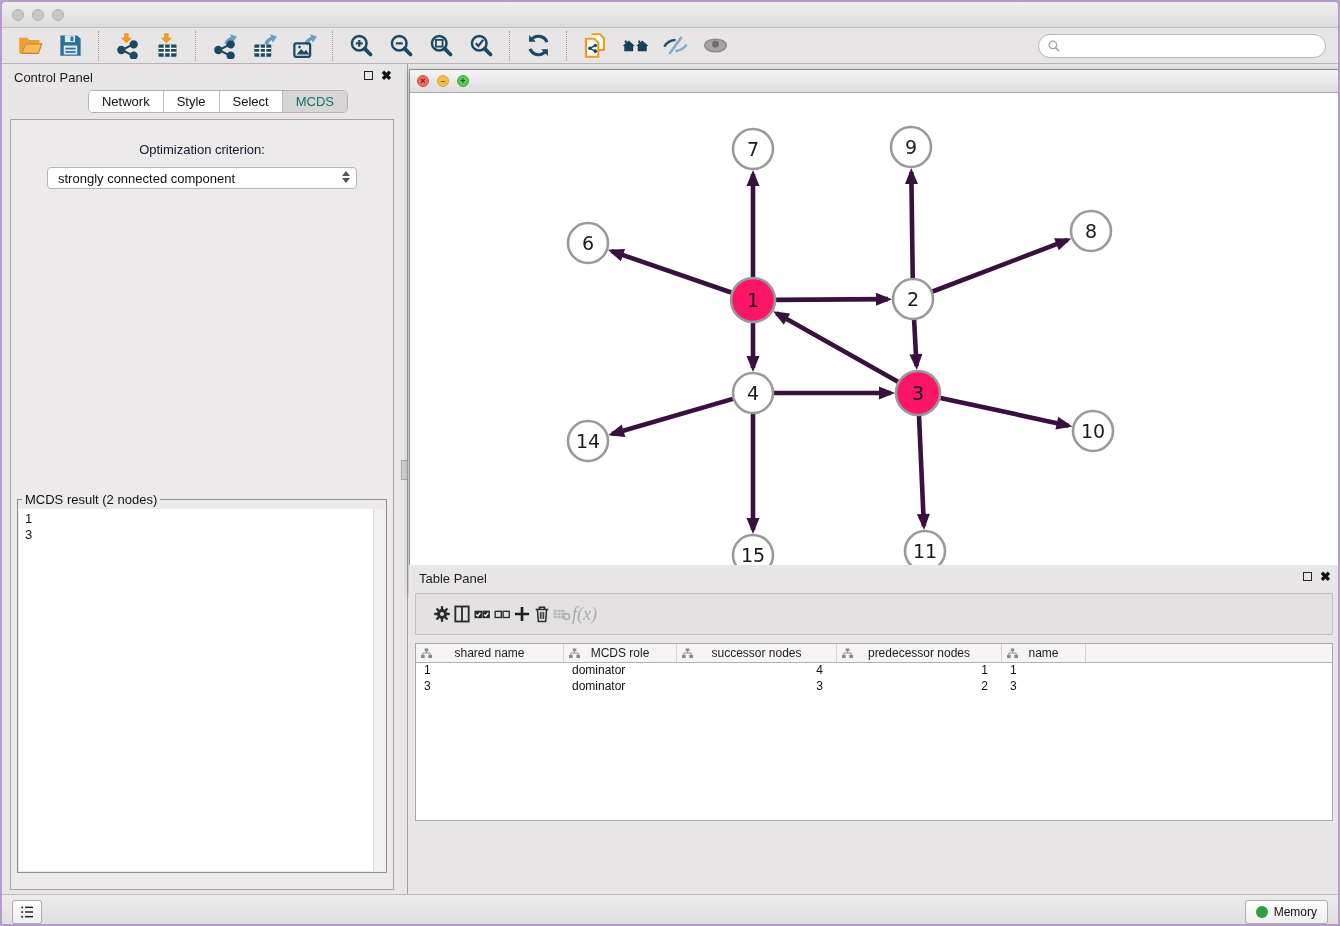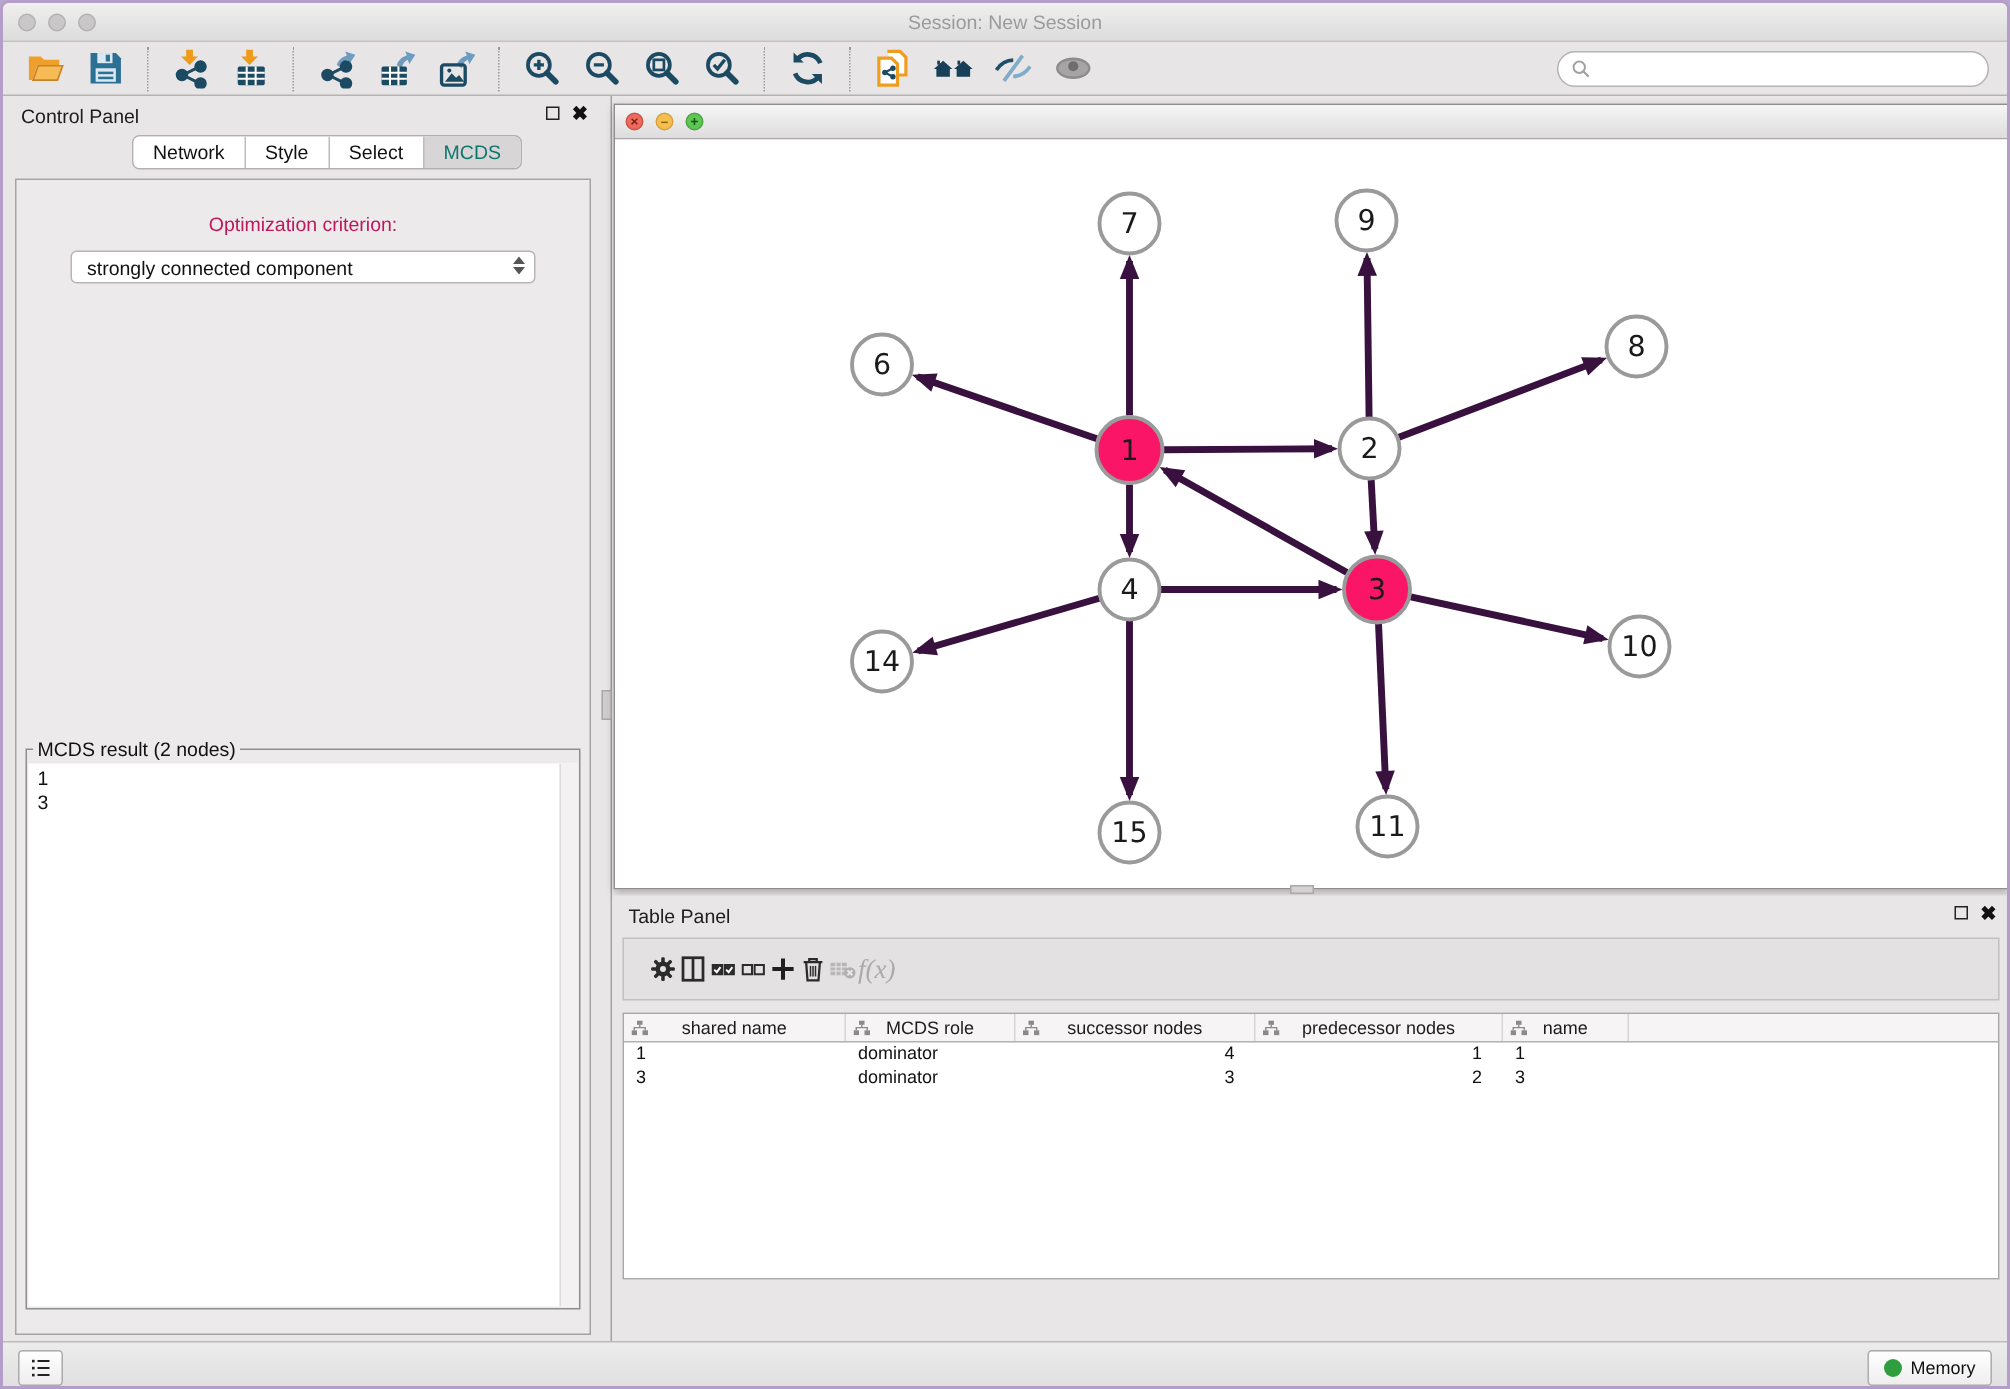--- a/index.html
+++ b/index.html
@@ -35,21 +35,21 @@
   .panel-head .picons{position:absolute;right:10px;top:6px;display:flex;gap:8px;align-items:center;}
   .float-box{width:9px;height:9px;border:1.6px solid #222;display:inline-block;}
   .close-x{font-size:13px;font-weight:bold;color:#111;line-height:11px;}
   .seg{display:inline-flex;border:1px solid #b2b0b0;border-radius:5px;overflow:hidden;background:#fff;}
   .seg .tab{padding:3px 13px;font-size:13px;color:#111;background:#fff;border-left:1px solid #bdbbbb;cursor:default;}
   .seg .tab:first-child{border-left:none;}
   .seg .tab-active{background:#d7d5d5;color:#0f766e;}
   .cp-tabs-wrap{position:relative;text-align:center;z-index:2;height:22px;margin-left:32px;}
   .cp-content{position:absolute;left:8px;right:8px;top:55px;bottom:4px;
     border:1px solid #a5a3a3;background:#eceaea;}
-  .opt-label{text-align:center;font-size:13px;color:#be185d;margin-top:22px;}
+  .opt-label{text-align:center;font-size:13px;color:#0f172a;margin-top:22px;}
   .selectbox{position:relative;margin:10px auto 0;width:310px;height:22px;background:#fff;
     border:1px solid #b7b5b5;border-radius:4px;font-size:13px;color:#111;
     display:flex;align-items:center;padding:0 24px 0 10px;}
   .selectbox .stepper{position:absolute;right:6px;top:3px;display:flex;flex-direction:column;gap:2px;}
   .stepper i{display:block;width:0;height:0;border-left:4px solid transparent;border-right:4px solid transparent;}
   .stepper .up{border-bottom:5px solid #555;}
   .stepper .down{border-top:5px solid #555;}
   .btn-row{display:flex;justify-content:center;gap:14px;margin-top:13px;}
   .mac-btn{background:linear-gradient(#ffffff,#f2f0f0);border:1px solid #b3b1b1;border-radius:4px;
     font-size:13px;color:#111;padding:3px 14px;font-family:"Liberation Sans",sans-serif;}
@@ -73,21 +73,21 @@
   .lt{width:12px;height:12px;border-radius:50%;font-size:9px;font-weight:bold;
     display:flex;align-items:center;justify-content:center;line-height:1;}
   .lt-red{background:#ec6a5e;border:1px solid #ce5347;color:#7e1c10;}
   .lt-yellow{background:#f5bf4f;border:1px solid #d8a13c;color:#8e5a00;}
   .lt-green{background:#61c555;border:1px solid #4aa73f;color:#0b5d0b;}
   .net-title{position:absolute;left:0;right:0;top:4px;text-align:center;font-size:13px;color:#2c2c2c;}
   .net-canvas{position:absolute;left:0;top:23px;right:0;bottom:0;background:#fff;}
   .net-canvas svg{width:100%;height:100%;display:block;}
   .h-knob{position:absolute;left:450px;bottom:-4px;width:16px;height:6px;background:#d3d1d1;border:1px solid #a9a7a7;}
   
-  .table-panel{position:absolute;left:407px;top:595px;width:930px;height:293px;background:#e8e6e6;}
+  .table-panel{position:absolute;left:407px;top:563px;width:930px;height:293px;background:#e8e6e6;}
   .tp-head{position:relative;height:26px;}
   .tp-head .ptitle{position:absolute;left:10px;top:6px;font-size:13px;color:#1d1d1d;}
   .tp-head .picons{position:absolute;right:8px;top:6px;display:flex;gap:8px;align-items:center;}
   .tp-toolbar{position:absolute;left:6px;right:6px;top:28px;height:42px;background:#e3e1e1;
     border:1px solid #c2c0c0;display:flex;align-items:center;padding-left:16px;}
   .tp-toolbar .ticon{display:flex;align-items:center;justify-content:center;}
   .tp-toolbar svg{width:20px;height:20px;}
   .fx-label{font-family:"Liberation Serif",serif;font-style:italic;font-size:18px;color:#ababab;}
   .data-table{position:absolute;left:6px;right:6px;top:78px;height:178px;background:#fff;
     border:1px solid #a9a7a7;overflow:hidden;}
@@ -116,21 +116,20 @@
 <body>
 
 <div class="app">
 
   <div class="titlebar">
     <div class="traffic">
       <span class="dot"></span>
       <span class="dot"></span>
       <span class="dot"></span>
     </div>
-    <div class="wtitle">Session: New Session</div>
   </div>
 
   <div class="toolbar">
     <div class="tbtn">
       <svg viewBox="0 0 24 24">
           <path d="M2 5h7l2 2h9v3H7L4 19H2z" fill="#ef9f2c"></path>
           <path d="M4.5 19l3-8.5h14.5l-3 8.5z" fill="#f7bb55" stroke="#c8832a" stroke-width="1"></path>
         </svg>
     </div>
     <div class="tbtn">

